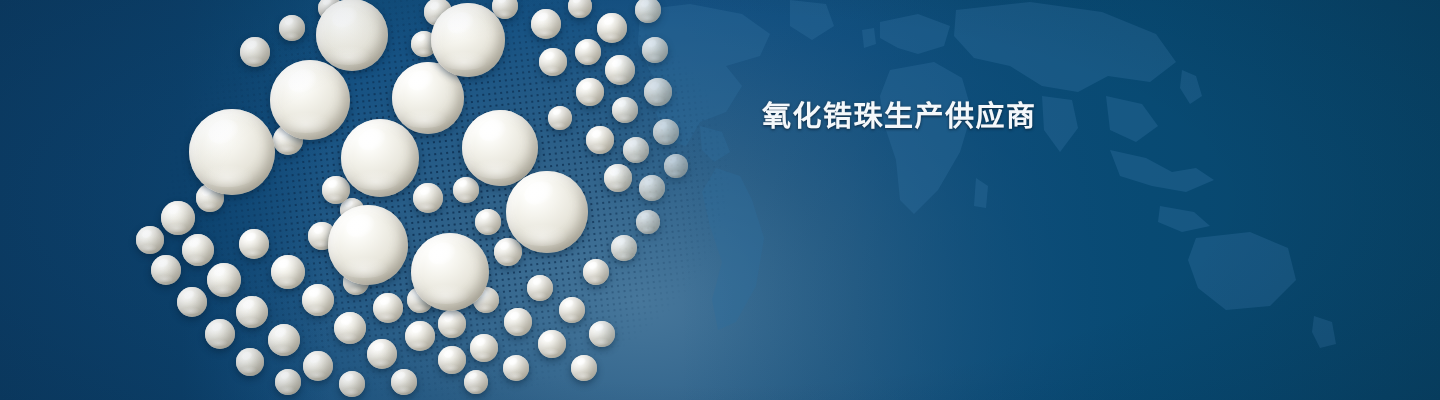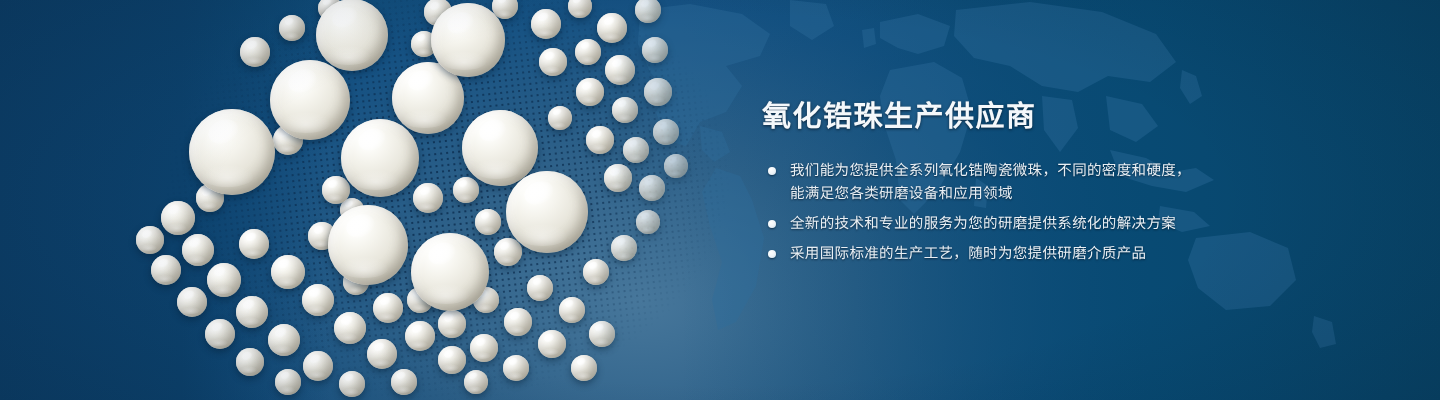--- a/index.html
+++ b/index.html
@@ -265,34 +265,15 @@
       <div class="bead" style="left: 328px; top: 205px; width: 80px; height: 80px;"></div>
       <div class="bead" style="left: 506px; top: 171px; width: 82px; height: 82px;"></div>
       <div class="bead" style="left: 189px; top: 109px; width: 86px; height: 86px;"></div>
     </div>
 
   <div class="bg-vignette"></div>
 
   <div class="copy">
     <h1 class="headline">氧化锆珠生产供应商</h1>
 
-    <ul class="bullets">
-
-      <li class="bullet">
-        <span class="dot"></span>
-        <span class="line">我们能为您提供全系列氧化锆陶瓷微珠，不同的密度和硬度，</span>
-        <span class="line">能满足您各类研磨设备和应用领域</span>
-      </li>
-
-      <li class="bullet">
-        <span class="dot"></span>
-        <span class="line">全新的技术和专业的服务为您的研磨提供系统化的解决方案</span>
-      </li>
-
-      <li class="bullet">
-        <span class="dot"></span>
-        <span class="line">采用国际标准的生产工艺，随时为您提供研磨介质产品</span>
-      </li>
-
-    </ul>
   </div>
 
 </div>
 
 </body></html>

